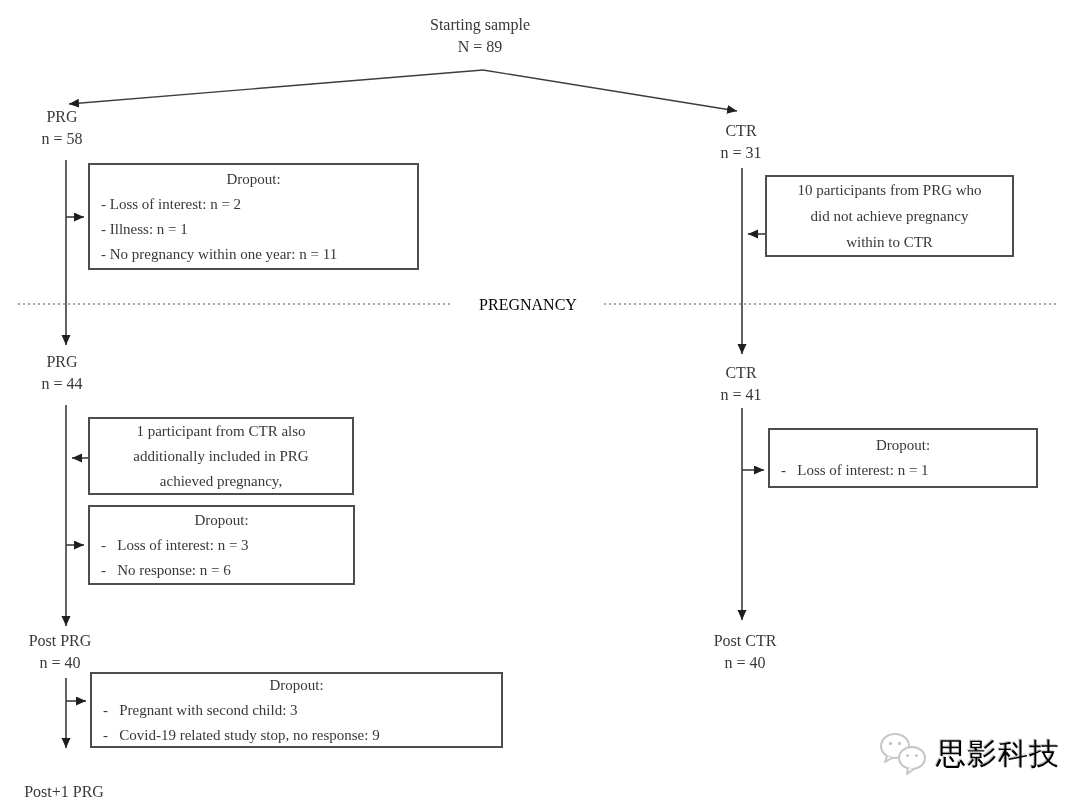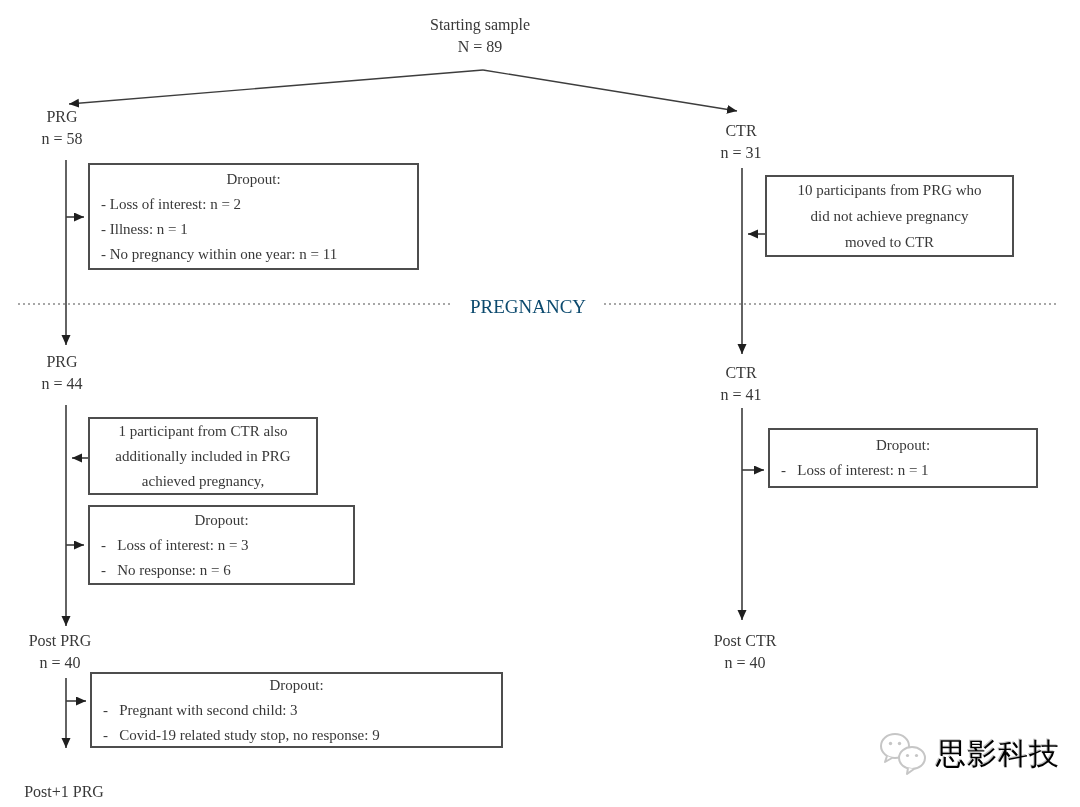--- a/index.html
+++ b/index.html
@@ -36,22 +36,22 @@
   .box .box-item{
     text-align:left;
     line-height:25px;
     padding-left:11px;
     white-space:pre-wrap;
   }
   .box .box-line{text-align:center;line-height:26px;}
   .divider-label{
     position:absolute;
     transform:translateX(-50%);
-    color:#0c4a6e;
-    font-size:19px;
+    color:#000000;
+    font-size:16px;
     white-space:nowrap;
   }
   #watermark{
     position:absolute;
     left:878px;top:728px;
     display:flex;
     align-items:center;
   }
   #watermark .wm-text{
     font-size:30px;
@@ -140,24 +140,24 @@
   <div class="box" style="left:88px;top:163px;width:331px;height:107px;">
     <div class="box-title">Dropout:</div>
     <div class="box-item">- Loss of interest: n = 2</div>
     <div class="box-item">- Illness: n = 1</div>
     <div class="box-item">- No pregnancy within one year: n = 11</div>
   </div>
 
   <div class="box" style="left:765px;top:175px;width:249px;height:82px;">
     <div class="box-line">10 participants from PRG who</div>
     <div class="box-line">did not achieve pregnancy</div>
-    <div class="box-line">moved to CTR</div>
+    <div class="box-line">within to CTR</div>
   </div>
 
-  <div class="box" style="left:88px;top:417px;width:230px;height:78px;">
+  <div class="box" style="left:88px;top:417px;width:266px;height:78px;">
     <div class="box-line" style="line-height:25px;">1 participant from CTR also</div>
     <div class="box-line" style="line-height:25px;">additionally included in PRG</div>
     <div class="box-line" style="line-height:25px;">achieved pregnancy,</div>
   </div>
 
   <div class="box" style="left:88px;top:505px;width:267px;height:80px;">
     <div class="box-title">Dropout:</div>
     <div class="box-item">-   Loss of interest: n = 3</div>
     <div class="box-item">-   No response: n = 6</div>
   </div>

